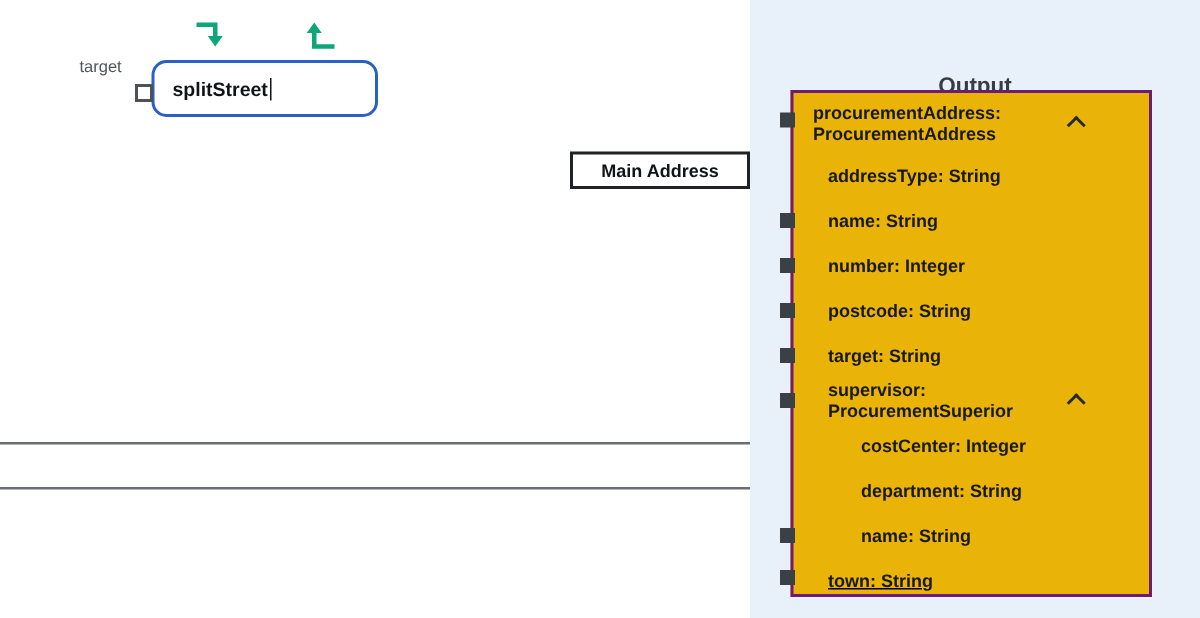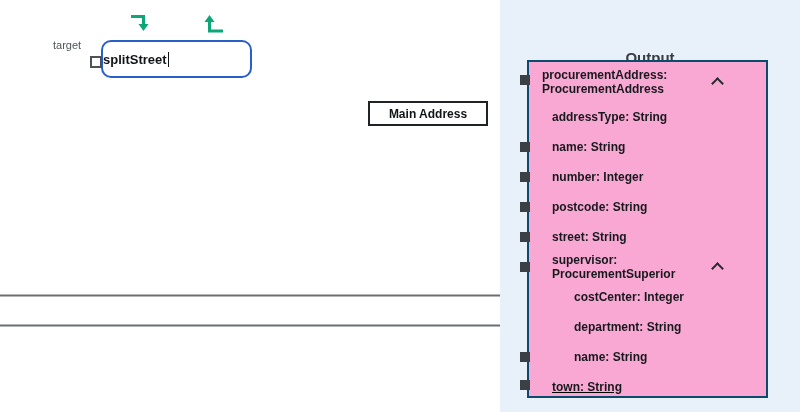--- a/index.html
+++ b/index.html
@@ -18,53 +18,53 @@
   .target-label{
     position:absolute;left:53px;top:39px;
     font-size:11px;color:#50555a;
   }
   .node{
     position:absolute;left:101px;top:40px;width:151px;height:38px;
     background:#ffffff;border:2.5px solid #2a5fc8;border-radius:10px;
     box-sizing:border-box;display:flex;align-items:center;
   }
   .node-text{
-    margin-left:0;font-size:13px;font-weight:bold;color:#111316;
+    margin-left:12px;font-size:13px;font-weight:bold;color:#111316;
     white-space:nowrap;
   }
   .caret{
     display:inline-block;width:1.5px;height:15px;background:#111316;margin-left:1px;
   }
   .node-port{
     position:absolute;left:-13px;top:14px;width:12px;height:12px;
     background:#ffffff;border:2px solid #4d5258;box-sizing:border-box;
   }
   .icon-btn{position:absolute;width:24px;height:22px;cursor:pointer;}
   .icon-btn svg{display:block;}
 
   
   .conn-label{
-    position:absolute;left:368px;top:101px;width:120px;height:25px;
+    position:absolute;left:380px;top:101px;width:120px;height:25px;
     background:#ffffff;border:2px solid #1f2226;box-sizing:border-box;
     display:flex;align-items:center;justify-content:center;
     font-size:12px;font-weight:bold;color:#111316;
   }
 
   
   .panel{
     position:absolute;left:500px;top:0;width:300px;height:412px;
     background:#e8f1f9;
   }
   .panel-title{
     position:absolute;left:0;top:20px;width:100%;text-align:center;
     font-size:15px;font-weight:bold;color:#393d42;margin-top:29px;
   }
   .card{
     position:absolute;left:27px;top:60px;width:241px;height:338px;
-    background:#f9a8d4;border:2px solid #0c4a6e;box-sizing:border-box;
+    background:#eab308;border:2px solid #701a75;box-sizing:border-box;
   }
   .row{
     position:absolute;left:0;width:235px;height:30px;
     display:flex;align-items:center;box-sizing:border-box;
   }
   .row .label{
     font-size:12px;font-weight:bold;color:#17191c;line-height:14px;
     padding-right:50px;
   }
   .lvl0{padding-left:13px;}
@@ -134,21 +134,21 @@
       <div class="row lvl1" style="top:70px;">
         <span class="label">name: String</span>
       </div>
       <div class="row lvl1" style="top:100px;">
         <span class="label">number: Integer</span>
       </div>
       <div class="row lvl1" style="top:130px;">
         <span class="label">postcode: String</span>
       </div>
       <div class="row lvl1" style="top:160px;">
-        <span class="label">street: String</span>
+        <span class="label">target: String</span>
       </div>
       <div class="row lvl1 tall" style="top:188px;">
         <span class="label">supervisor: ProcurementSuperior</span>
       </div>
       <div class="row lvl2" style="top:220px;">
         <span class="label">costCenter: Integer</span>
       </div>
       <div class="row lvl2" style="top:250px;">
         <span class="label">department: String</span>
       </div>

